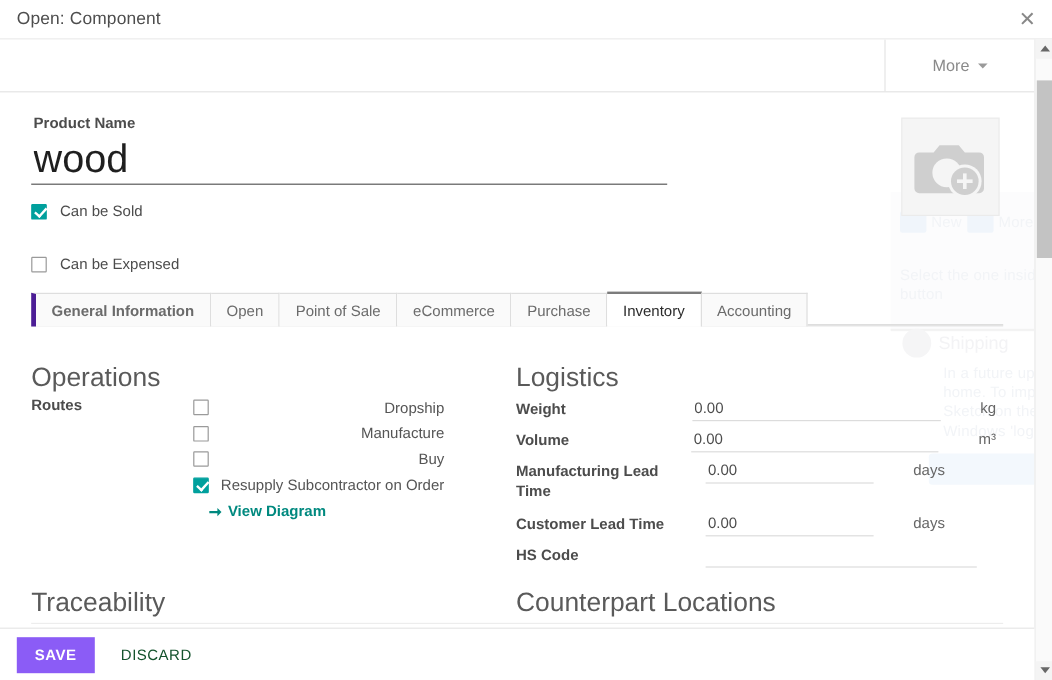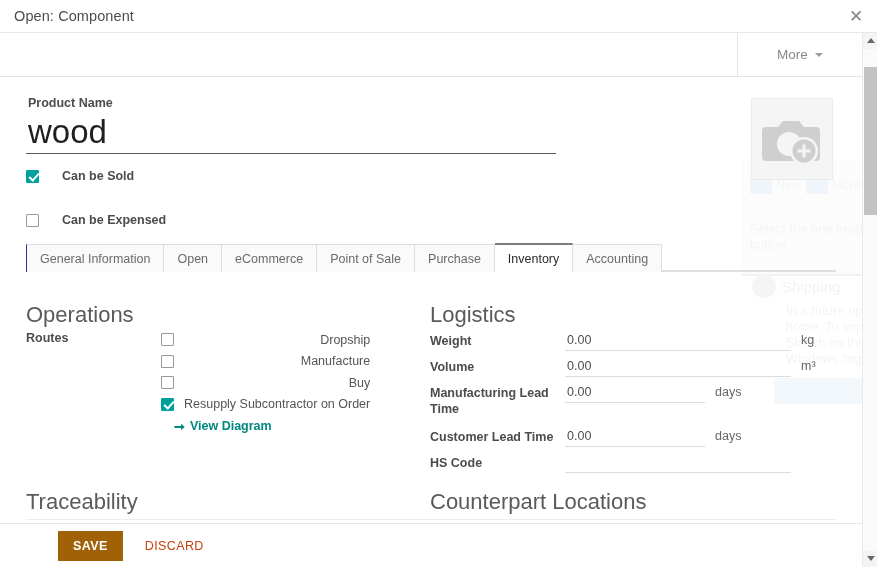--- a/index.html
+++ b/index.html
@@ -236,23 +236,23 @@
   .cb.checked::after {
     content: "";
     position: absolute;
     left: 3.5px; top: 0.5px;
     width: 4px; height: 8px;
     border: solid #fff;
     border-width: 0 2px 2px 0;
     transform: rotate(42deg);
   }
   .cb-label {
-    margin-left: 23px;
-    font-size: 12.5px;
-    font-weight: bold;
+    margin-left: 11px;
+    font-size: 12.5px;
+    font-weight: normal;
     color: #4c4c4c;
     white-space: nowrap;
   }
 
   
   .img-placeholder {
     position: absolute;
     left: 751px; top: 20px;
     width: 82px; height: 82px;
     background: #f5f5f5;
@@ -276,21 +276,21 @@
     color: #6b6b6b;
     display: flex;
     align-items: center;
     background: #fafafa;
     border: 1px solid #dedede;
     border-bottom: none;
     border-left: none;
     cursor: pointer;
     white-space: nowrap;
   }
-  .tab:first-child { border-left: 1px solid #4c1d95; }
+  .tab:first-child { border-left: 4px solid #4c1d95; font-weight: bold; }
   .tab.active {
     background: #fff;
     color: #2b2b2b;
     border-top: 2px solid #7c7c7c;
     margin-top: -1px;
     height: 29px;
     position: relative;
     z-index: 2;
   }
   .tab.active::after {
@@ -361,20 +361,21 @@
   .log-grid {
     position: absolute;
     left: 430px; top: 252px;
     width: 400px;
   }
   .log-row {
     position: relative;
     display: flex;
     align-items: flex-start;
     margin-bottom: 5px;
+    gap: 23px;
   }
   .log-name {
     width: 135px;
     font-size: 12.5px;
     font-weight: bold;
     color: #4c4c4c;
     line-height: 16px;
     padding-top: 3px;
   }
   .log-input {
@@ -410,35 +411,34 @@
     position: absolute;
     left: 0; bottom: 0;
     width: 862px; height: 44px;
     background: #fff;
     border-top: 1px solid #e7e7e7;
     display: flex;
     align-items: center;
     padding-left: 14px;
   }
   .btn-save {
-    background: #a16207;
+    background: #8b5cf6;
     color: #fff;
     border: none;
     font-size: 12.5px;
     font-weight: bold;
     letter-spacing: .4px;
     padding: 8px 15px;
     cursor: pointer;
     font-family: "Liberation Sans", sans-serif;
-    margin-left: 44px;
   }
   .btn-discard {
     background: none;
     border: none;
-    color: #c2410c;
+    color: #14532d;
     font-size: 12.5px;
     letter-spacing: .4px;
     margin-left: 16px;
     cursor: pointer;
     font-family: "Liberation Sans", sans-serif;
   }
 </style>
 </head>
 <body>
 
@@ -506,22 +506,22 @@
         <circle cx="52" cy="52" r="14" fill="#f5f5f5"></circle>
         <circle cx="52" cy="52" r="11.5" fill="#cfcfcf"></circle>
         <rect x="50.5" y="45.5" width="3" height="13" fill="#f5f5f5"></rect>
         <rect x="45.5" y="50.5" width="13" height="3" fill="#f5f5f5"></rect>
       </svg>
     </div>
 
     <div class="tabs">
       <div class="tab">General Information</div>
       <div class="tab">Open</div>
+      <div class="tab">Point of Sale</div>
       <div class="tab">eCommerce</div>
-      <div class="tab">Point of Sale</div>
       <div class="tab">Purchase</div>
       <div class="tab active">Inventory</div>
       <div class="tab">Accounting</div>
       <div class="tabs-filler"></div>
     </div>
 
     <div class="section-title op-title">Operations</div>
     <div class="label-small routes-label">Routes</div>
 
     <div class="route-list">

